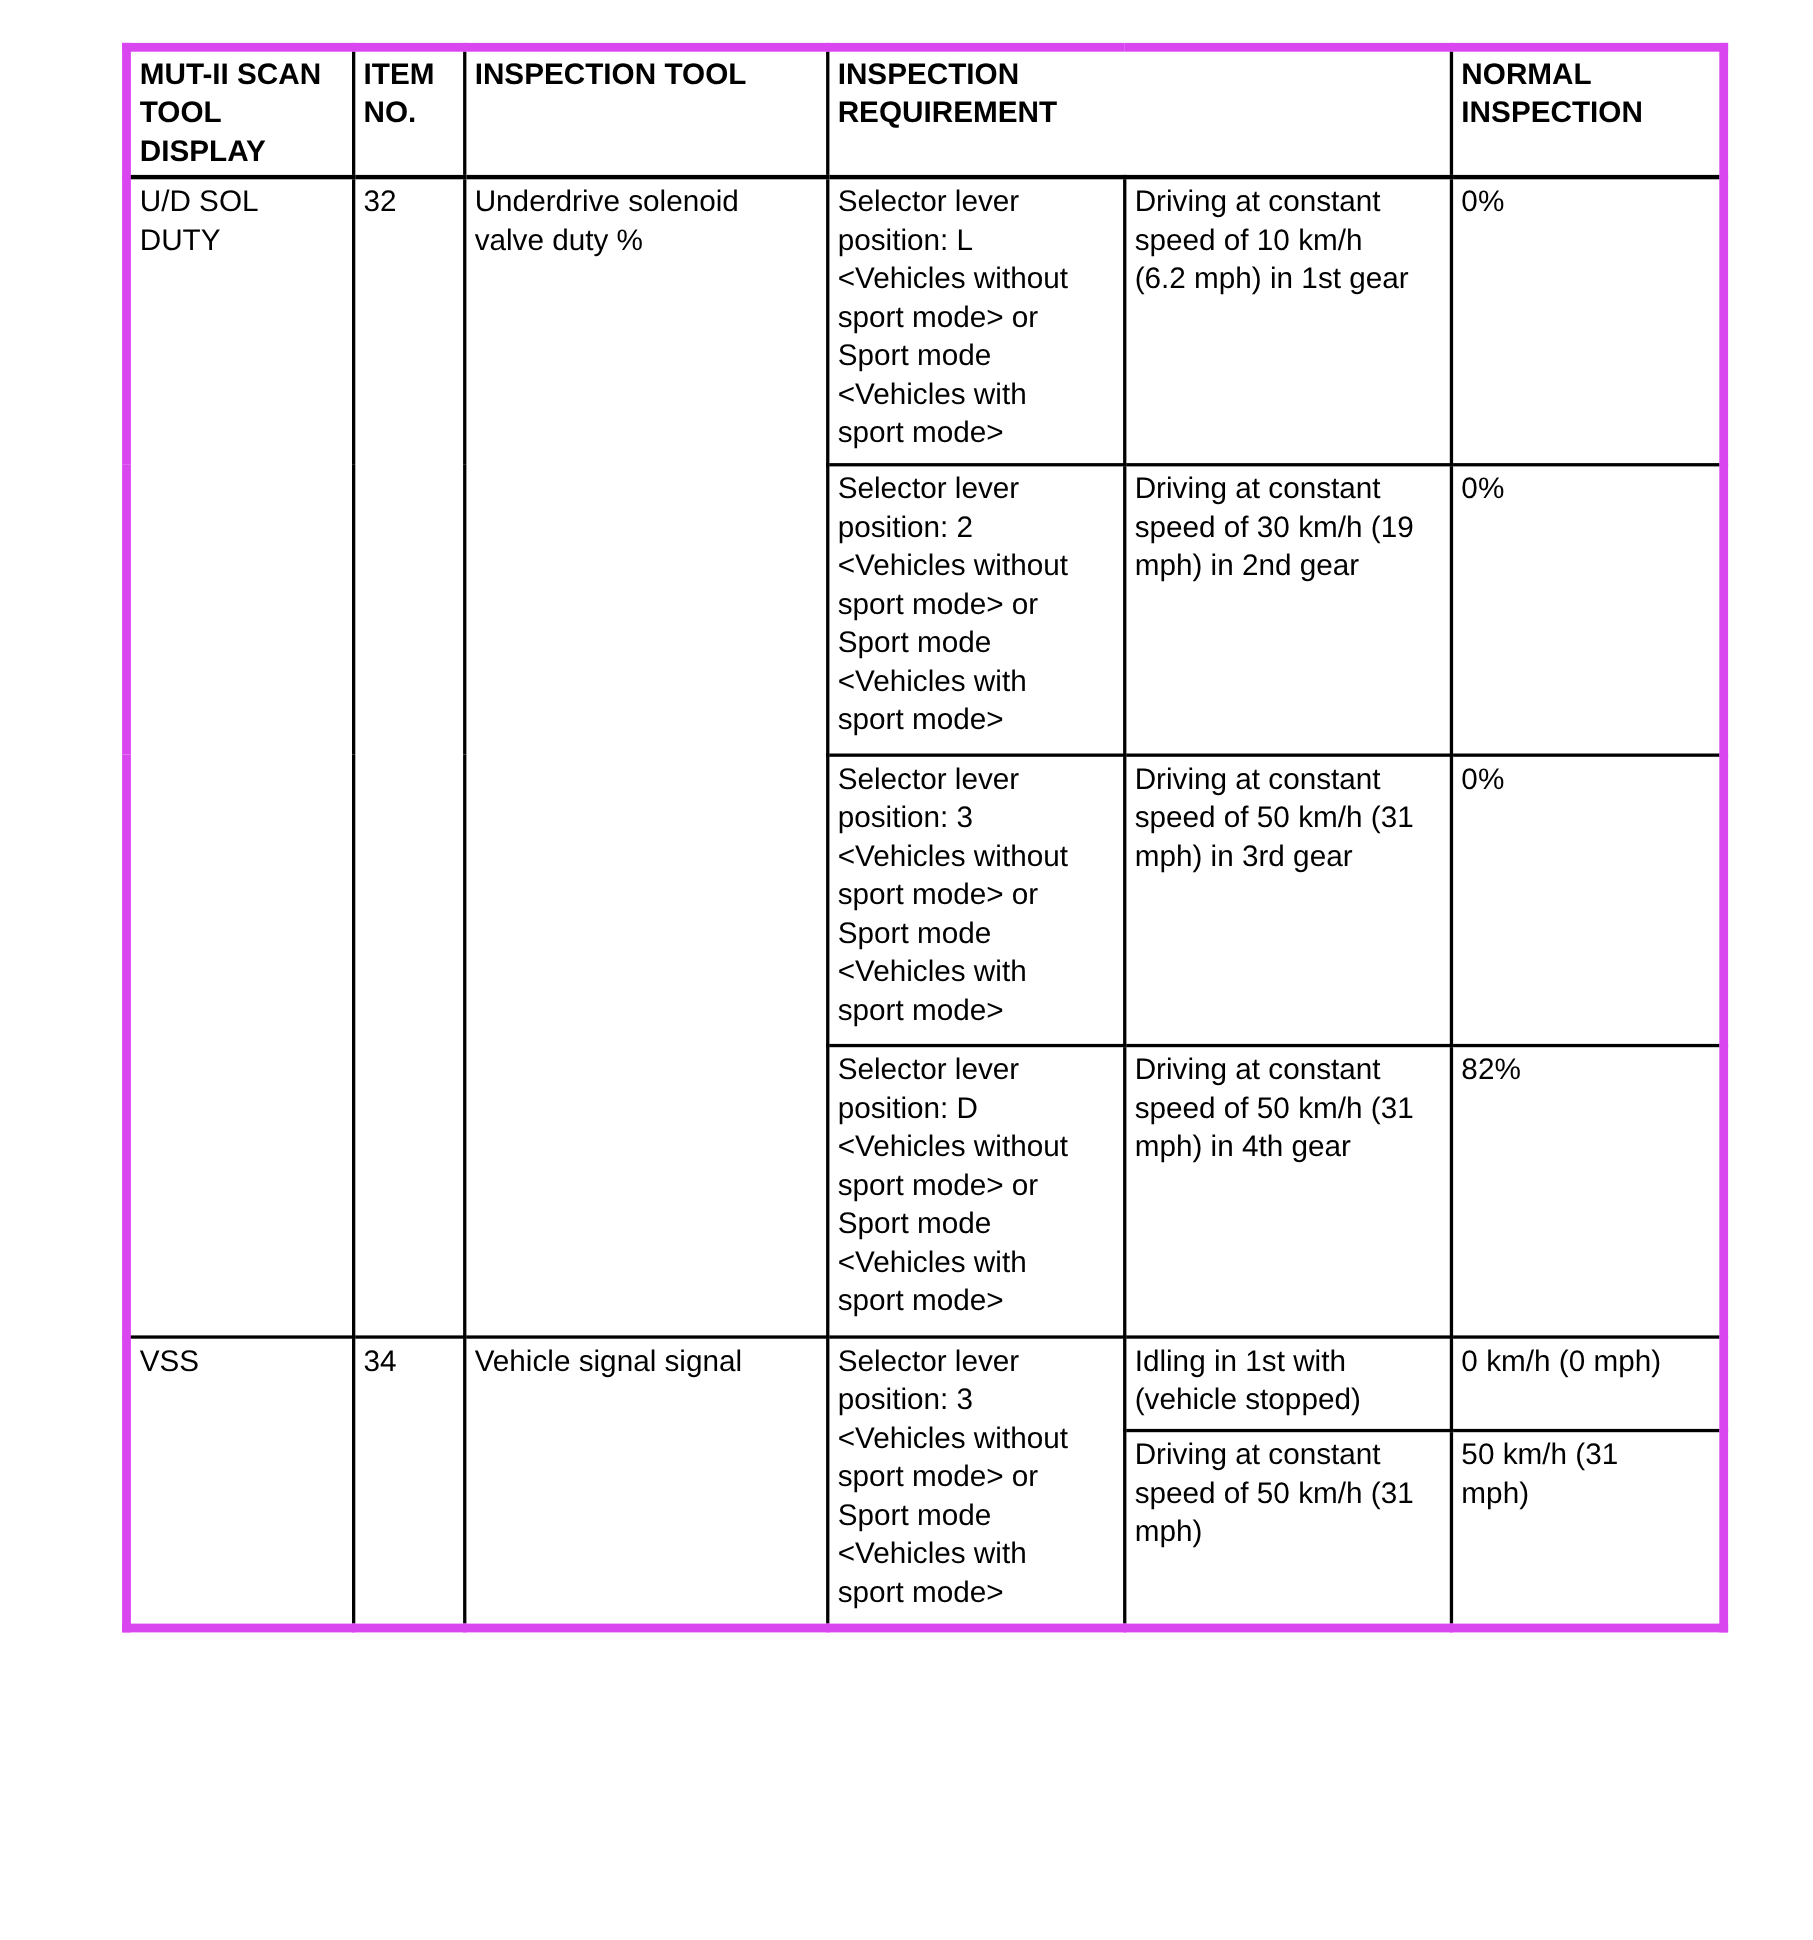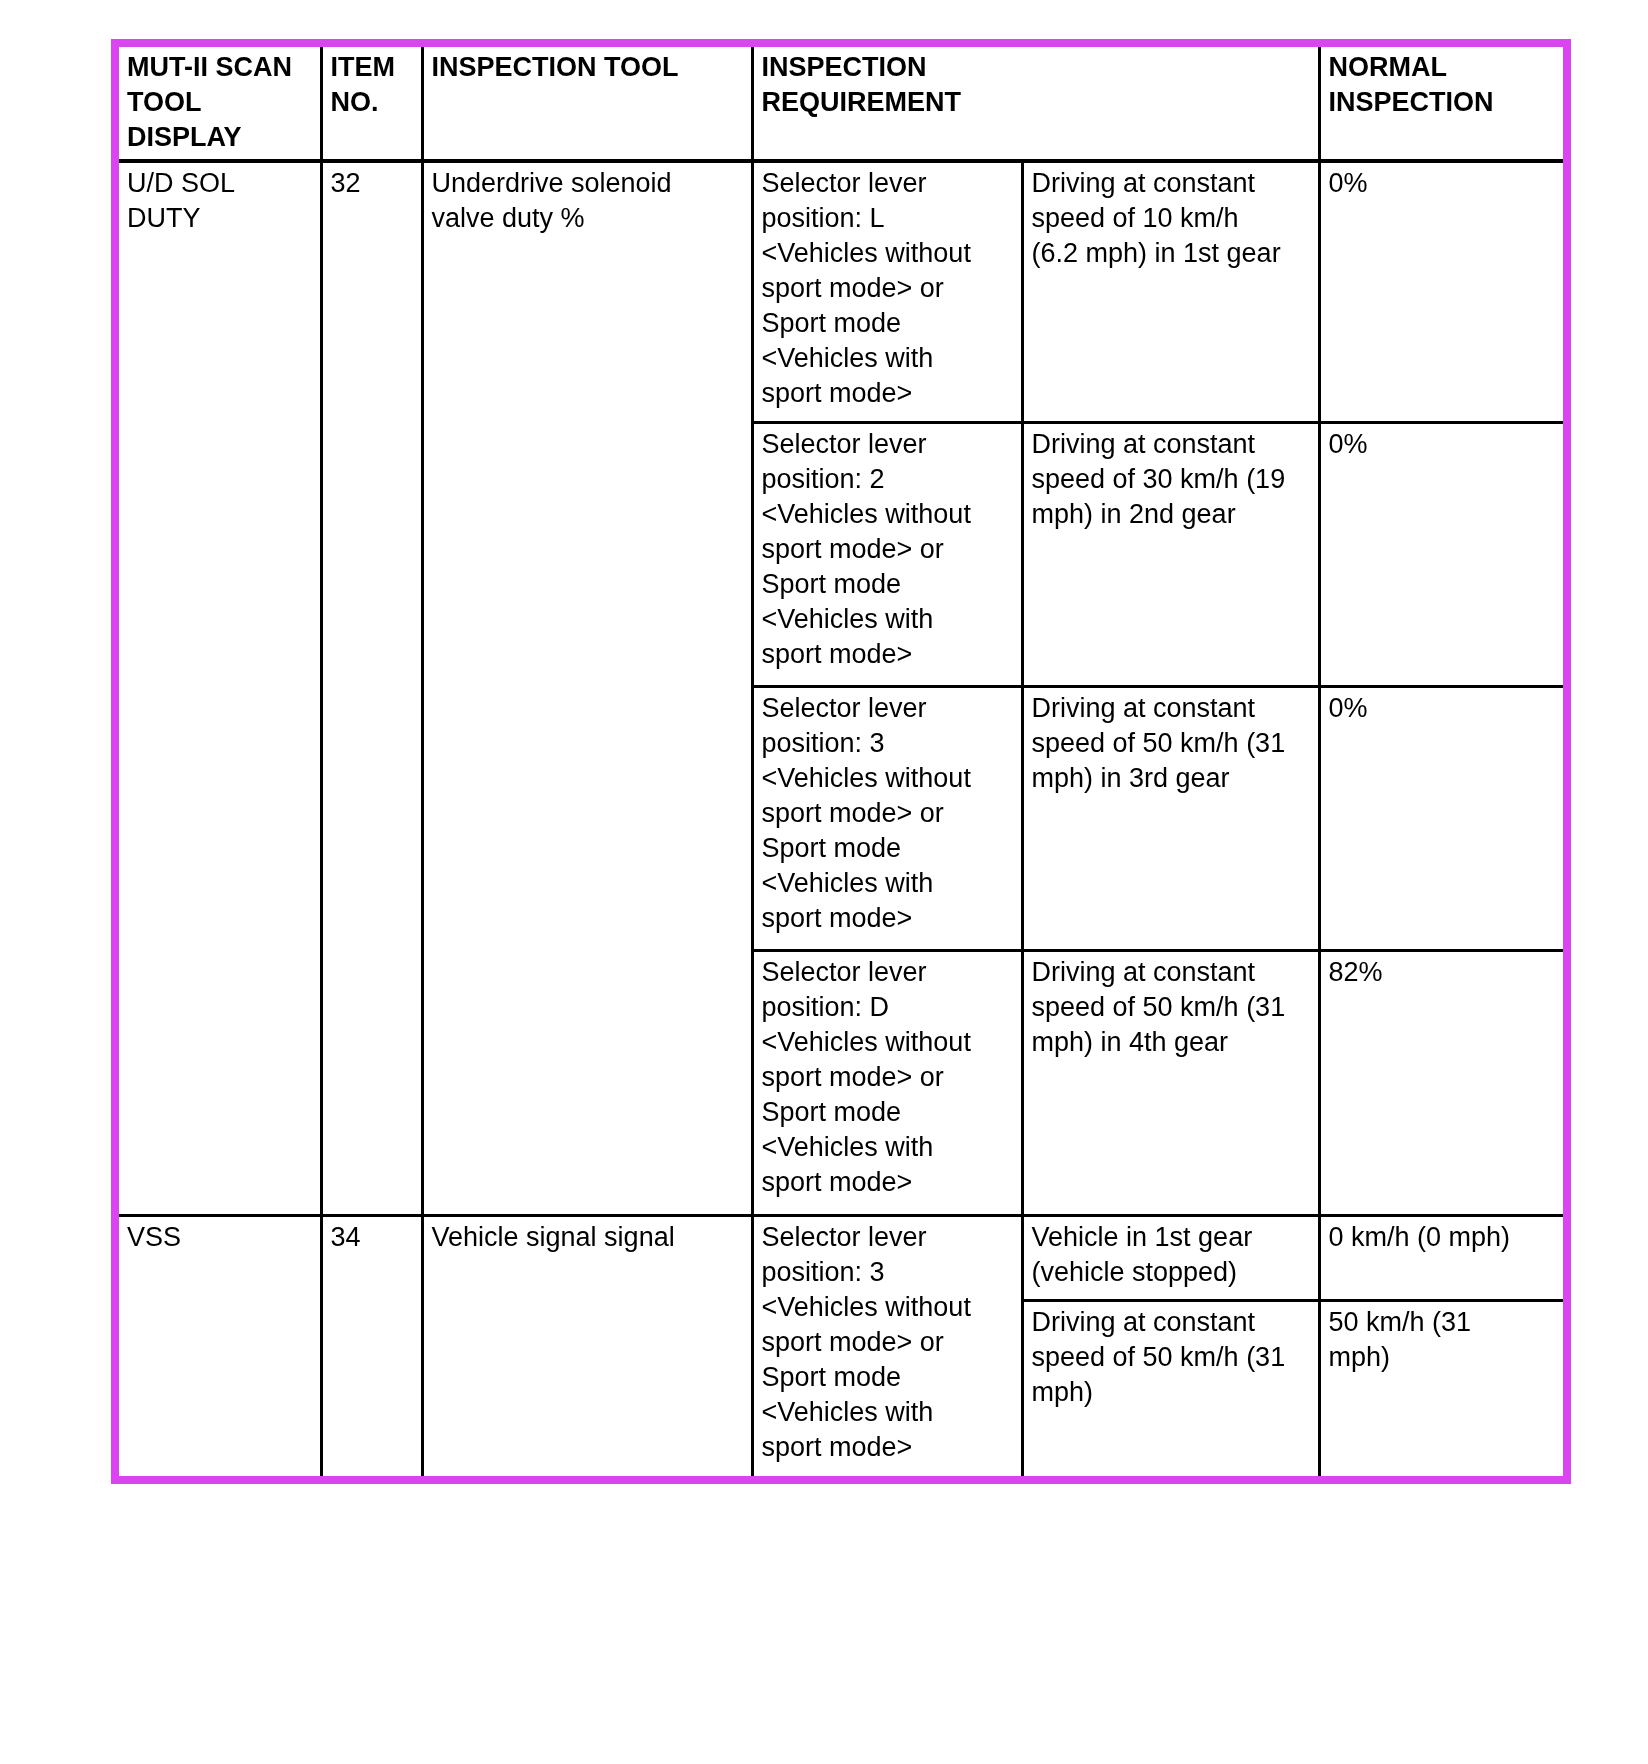--- a/index.html
+++ b/index.html
@@ -140,21 +140,21 @@
     <td rowspan="2">VSS</td>
     <td rowspan="2">34</td>
     <td rowspan="2">Vehicle signal signal</td>
     <td rowspan="2">Selector lever
 position: 3
 &lt;Vehicles without
 sport mode&gt; or
 Sport mode
 &lt;Vehicles with
 sport mode&gt;</td>
-    <td>Vehicle in 1st gear
+    <td>Idling in 1st with
 (vehicle stopped)</td>
     <td>0 km/h (0 mph)</td>
   </tr>
 
   <tr class="row-vss2">
     <td>Driving at constant
 speed of 50 km/h (31
 mph)</td>
     <td>50 km/h (31
 mph)</td>

